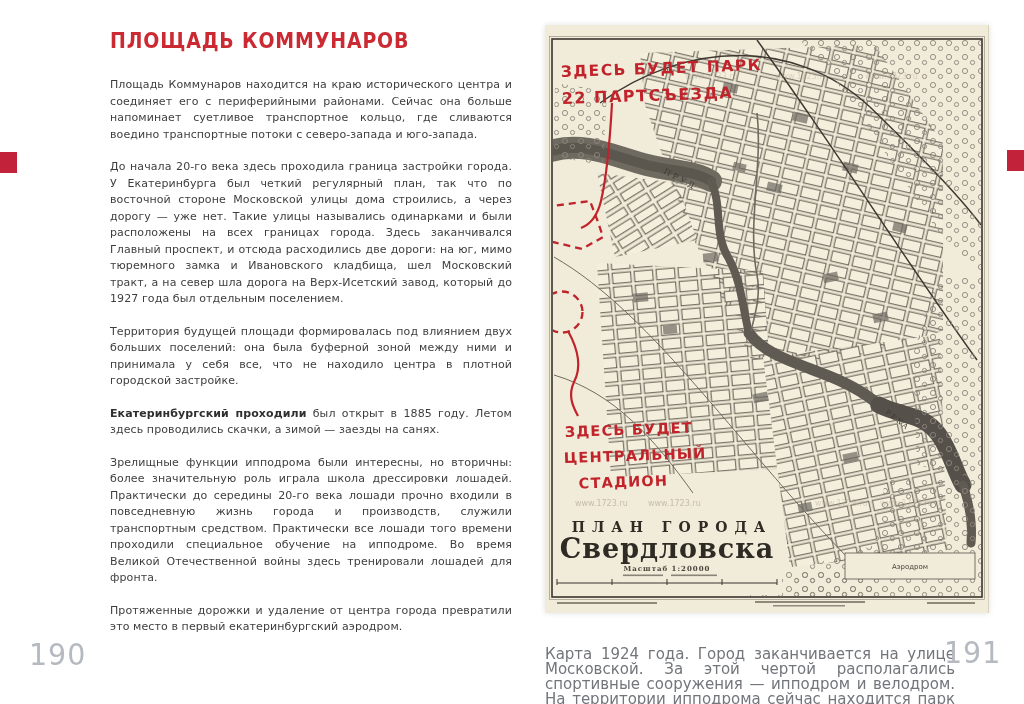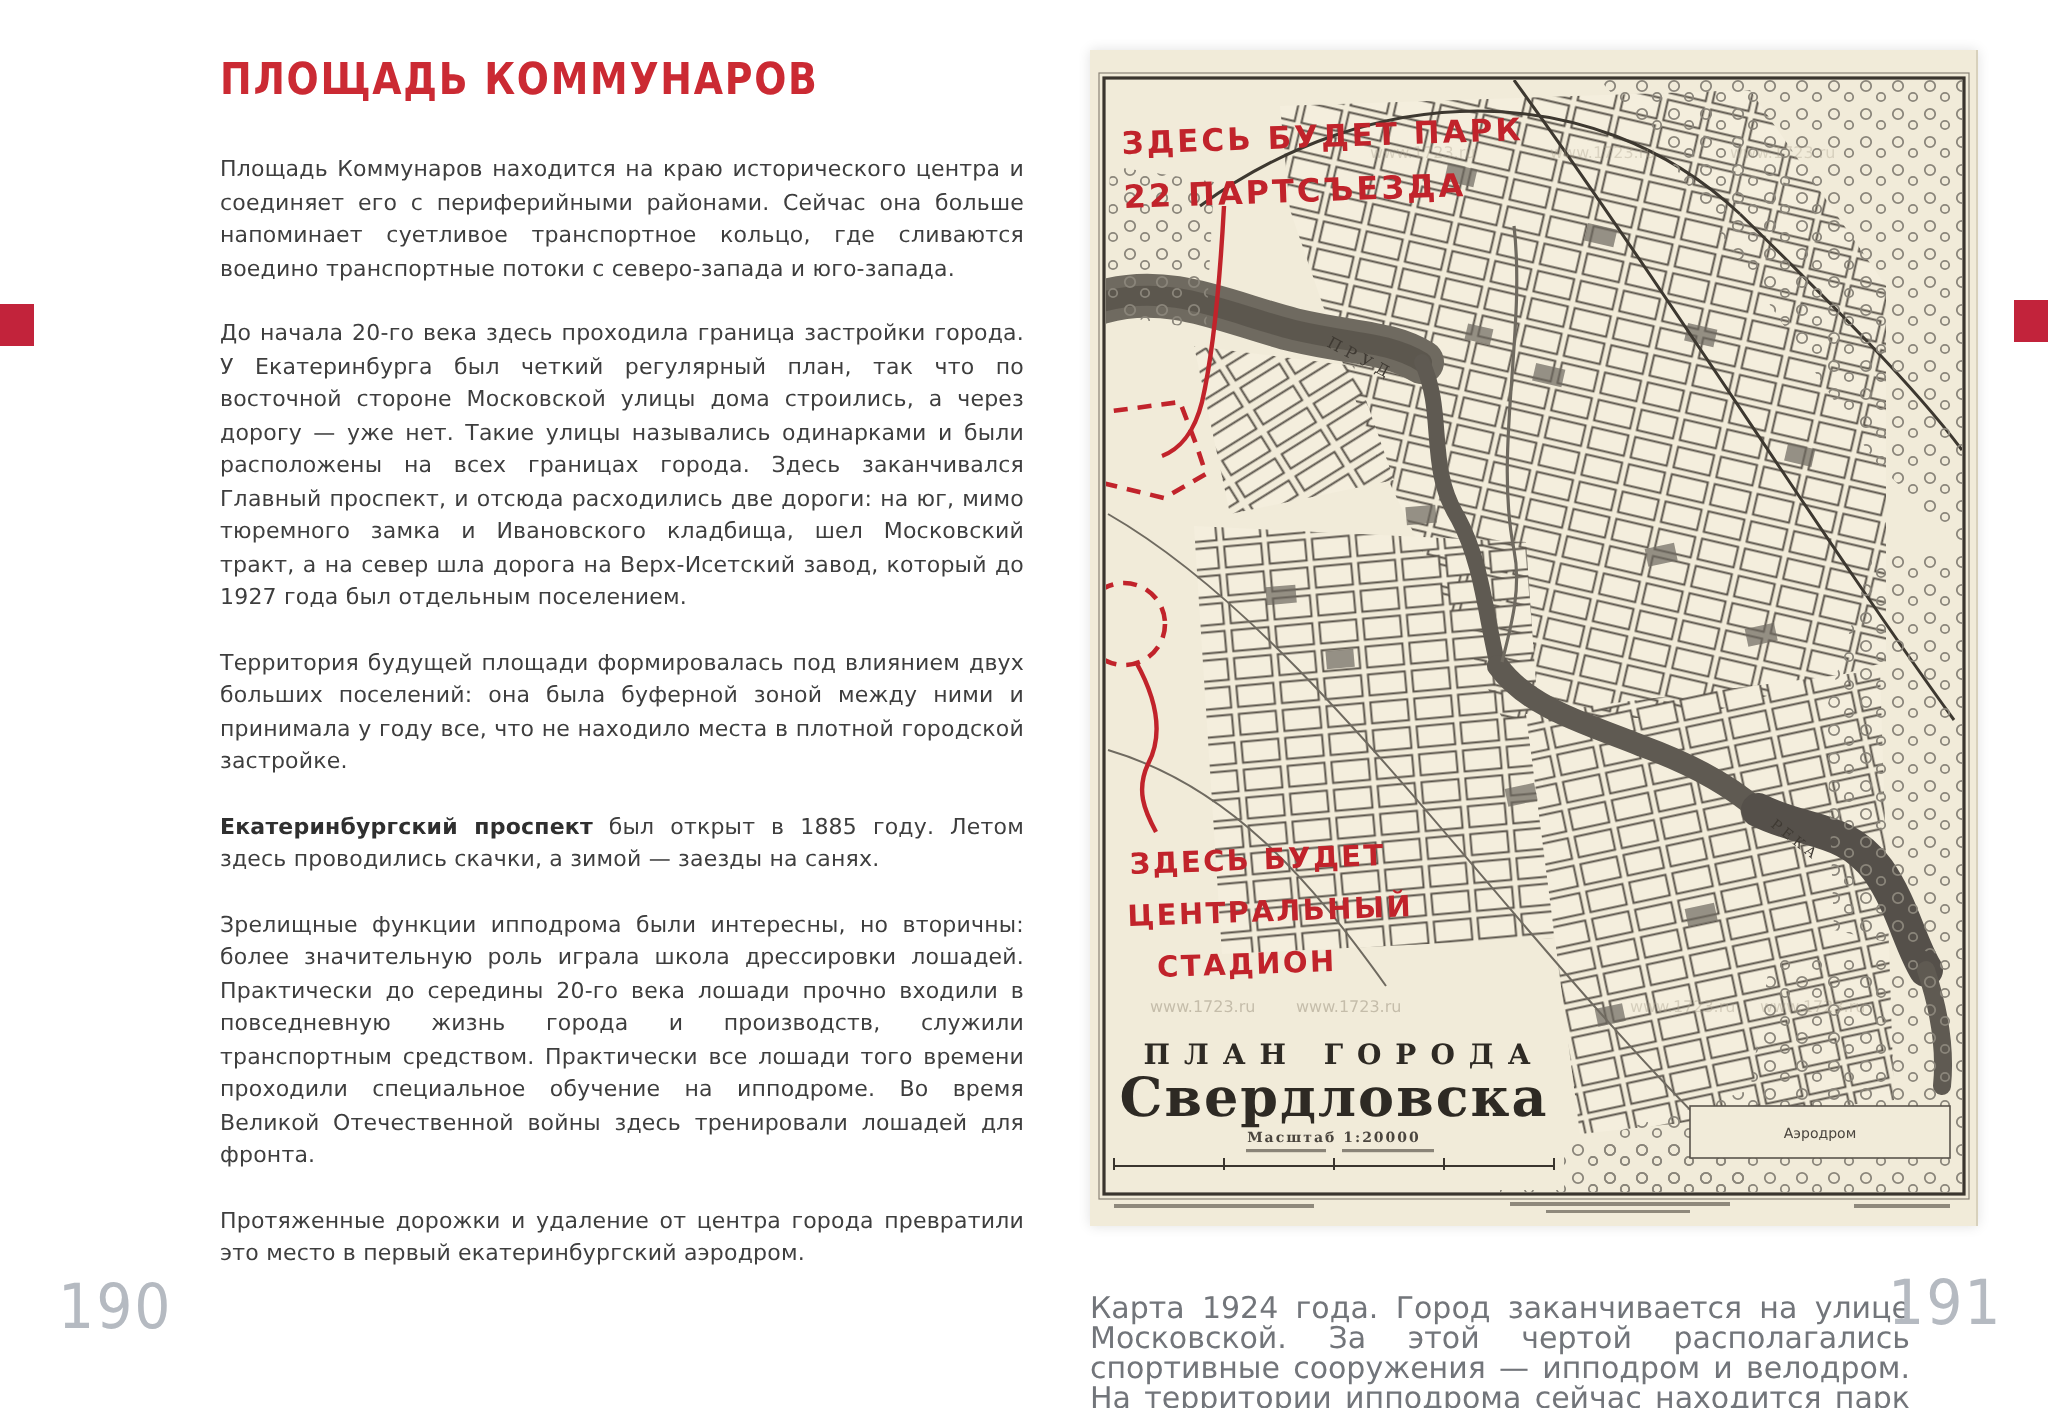--- a/index.html
+++ b/index.html
@@ -44,22 +44,22 @@
 <body>
 
 <div class="tab tab-left"></div>
 <div class="tab tab-right"></div>
 
 <div class="left-page">
   <h1 class="page-title">ПЛОЩАДЬ КОММУНАРОВ</h1>
   <div class="body-text">
     <p>Площадь Коммунаров находится на краю исторического центра и соединяет его с периферийными районами. Сейчас она больше напоминает суетливое транспортное кольцо, где сливаются воедино транспортные потоки с северо-запада и юго-запада.</p>
     <p>До начала 20-го века здесь проходила граница застройки города. У Екатеринбурга был четкий регулярный план, так что по восточной стороне Московской улицы дома строились, а через дорогу — уже нет. Такие улицы назывались одинарками и были расположены на всех границах города. Здесь заканчивался Главный проспект, и отсюда расходились две дороги: на юг, мимо тюремного замка и Ивановского кладбища, шел Московский тракт, а на север шла дорога на Верх-Исетский завод, который до 1927 года был отдельным поселением.</p>
-    <p>Территория будущей площади формировалась под влиянием двух больших поселений: она была буферной зоной между ними и принимала у году все, что не находило места в плотной городской застройке.</p>
-    <p><span class="lead">Екатеринбургский проспект</span><span> был открыт в 1885 году. Летом здесь проводились скачки, а зимой — заезды на санях.</span></p>
+    <p>Территория будущей площади формировалась под влиянием двух больших поселений: она была буферной зоной между ними и принимала у себя все, что не находило центра в плотной городской застройке.</p>
+    <p><span class="lead">Екатеринбургский проходили</span><span> был открыт в 1885 году. Летом здесь проводились скачки, а зимой — заезды на санях.</span></p>
     <p>Зрелищные функции ипподрома были интересны, но вторичны: более значительную роль играла школа дрессировки лошадей. Практически до середины 20-го века лошади прочно входили в повседневную жизнь города и производств, служили транспортным средством. Практически все лошади того времени проходили специальное обучение на ипподроме. Во время Великой Отечественной войны здесь тренировали лошадей для фронта.</p>
     <p>Протяженные дорожки и удаление от центра города превратили это место в первый екатеринбургский аэродром.</p>
   </div>
 </div>
 <div class="page-num page-num-left">190</div>
 
 <div class="map-wrap">
 <svg width="444" height="588" viewBox="0 0 444 588" xmlns="http://www.w3.org/2000/svg">
   <defs>
     <clipPath id="frameClip">

